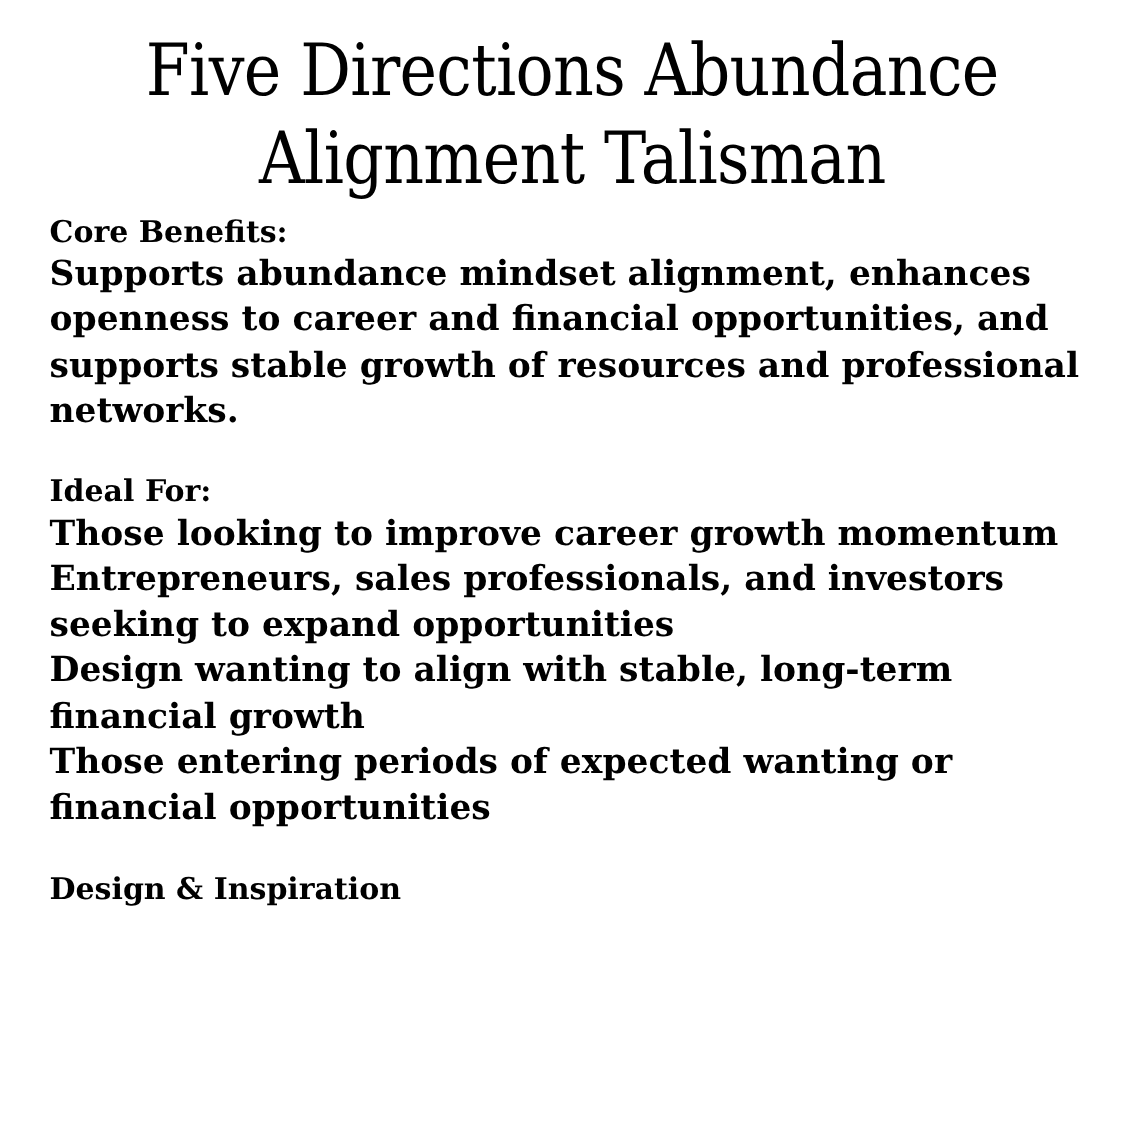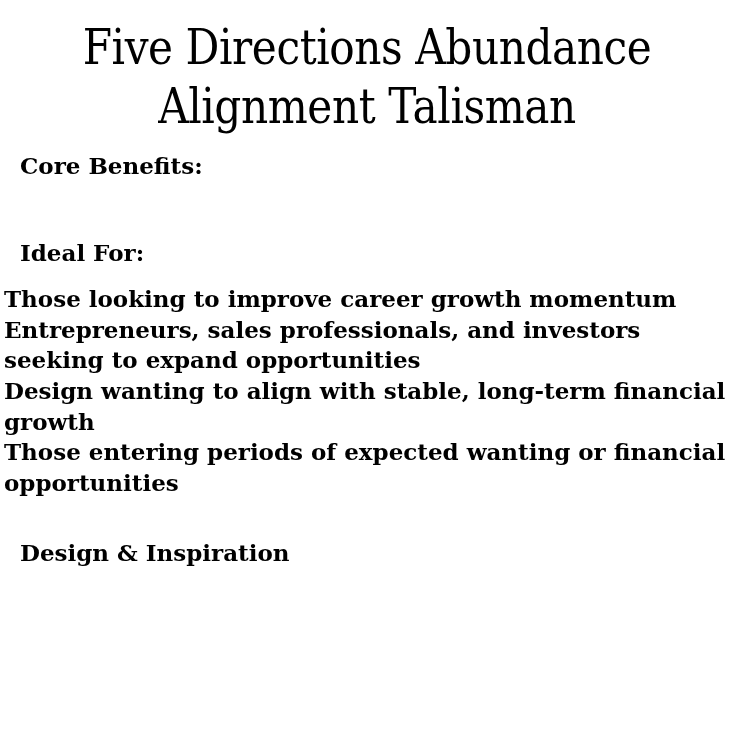--- a/index.html
+++ b/index.html
@@ -11,21 +11,21 @@
     height: 750px;
     background: #ffffff;
     font-family: "Liberation Serif", serif;
     color: #000000;
     overflow: hidden;
   }
   .page {
     width: 750px;
     height: 750px;
     box-sizing: border-box;
-    padding: 18px 20px 10px 4px;
+    padding: 18px 20px 10px 33px;
     position: relative;
   }
   .title {
     text-align: center;
     font-family: "DejaVu Serif", serif;
     font-weight: 400;
     font-size: 48px;
     line-height: 1.22;
     letter-spacing: -0.5px;
     margin: 0 0 4px 0;
@@ -35,23 +35,23 @@
   }
   .body-block {
     margin-top: 6px;
   }
   .section {
     margin-bottom: 0;
   }
   .section-heading {
     font-family: "DejaVu Serif", serif;
     font-weight: 700;
-    font-size: 23px;
+    font-size: 20px;
     line-height: 1.33;
-    margin: 16px;
+    margin: 0;
   }
   .section-line {
     font-family: "DejaVu Serif", serif;
     font-weight: 700;
     font-size: 23px;
     line-height: 1.33;
     margin: 0;
   }
   .spacer {
     height: 24px;
@@ -62,20 +62,21 @@
 
 <div class="page">
 
   <h1 class="title">Five Directions Abundance
 Alignment Talisman</h1>
 
   <div class="body-block">
 
     <div class="section">
       <p class="section-heading">Core Benefits:</p>
+      <p class="section-line">Supports abundance mindset alignment, enhances openness to career and financial opportunities, and supports stable growth of resources and professional networks.</p>
     </div>
 
     <div class="spacer"></div>
 
     <div class="section">
       <p class="section-heading">Ideal For:</p>
       <p class="section-line">Those looking to improve career growth momentum</p>
       <p class="section-line">Entrepreneurs, sales professionals, and investors seeking to expand opportunities</p>
       <p class="section-line">Design wanting to align with stable, long-term financial growth</p>
       <p class="section-line">Those entering periods of expected wanting or financial opportunities</p>

